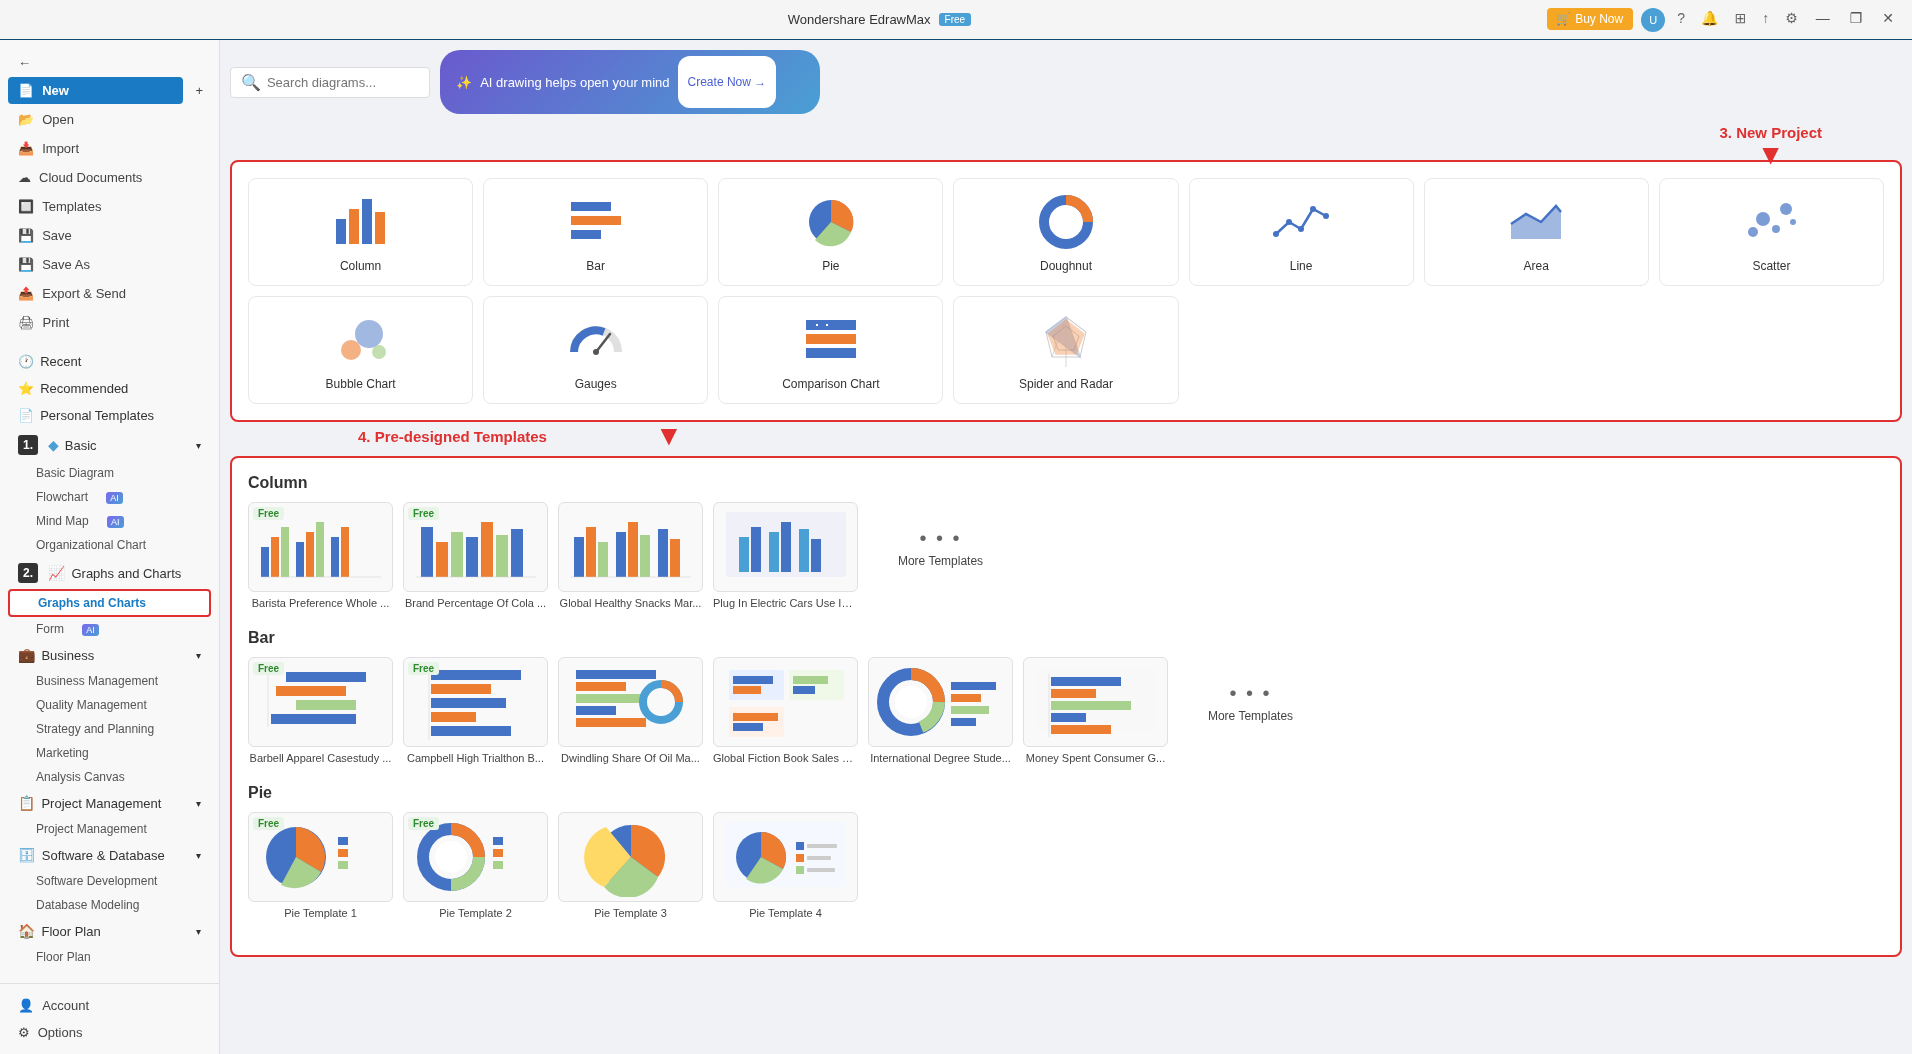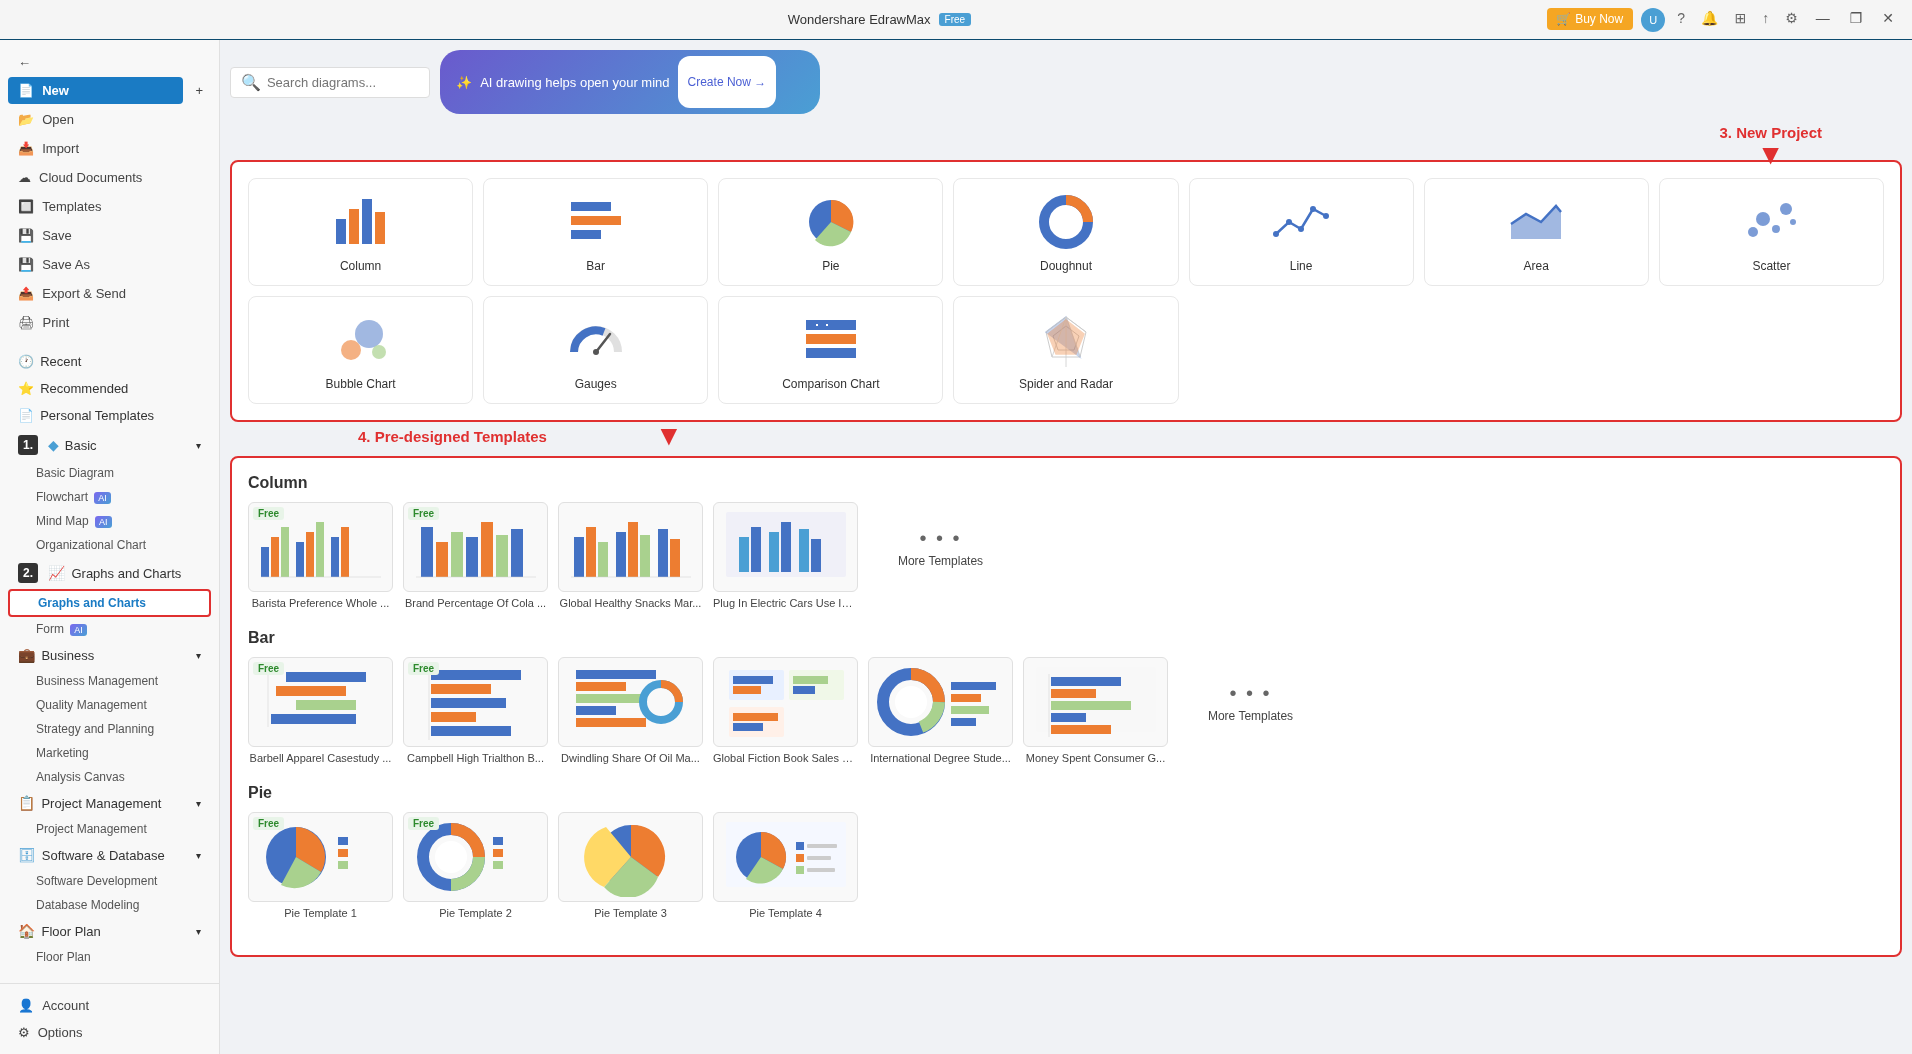--- a/index.html
+++ b/index.html
@@ -114,21 +114,21 @@
       color: #555;
       cursor: pointer;
       border-radius: 4px;
     }
     .ai-badge {
       background: linear-gradient(135deg, #7b68ee, #4a9fd4);
       color: white;
       font-size: 9px;
       padding: 1px 4px;
       border-radius: 3px;
-      margin-left: 3px;
+      margin-left: 15px;
     }
     .sidebar-bottom {
       margin-top: auto;
       padding: 8px;
       border-top: 1px solid #e0e0e0;
     }
     .sidebar-bottom-item {
       display: flex;
       align-items: center;
       gap: 8px;

